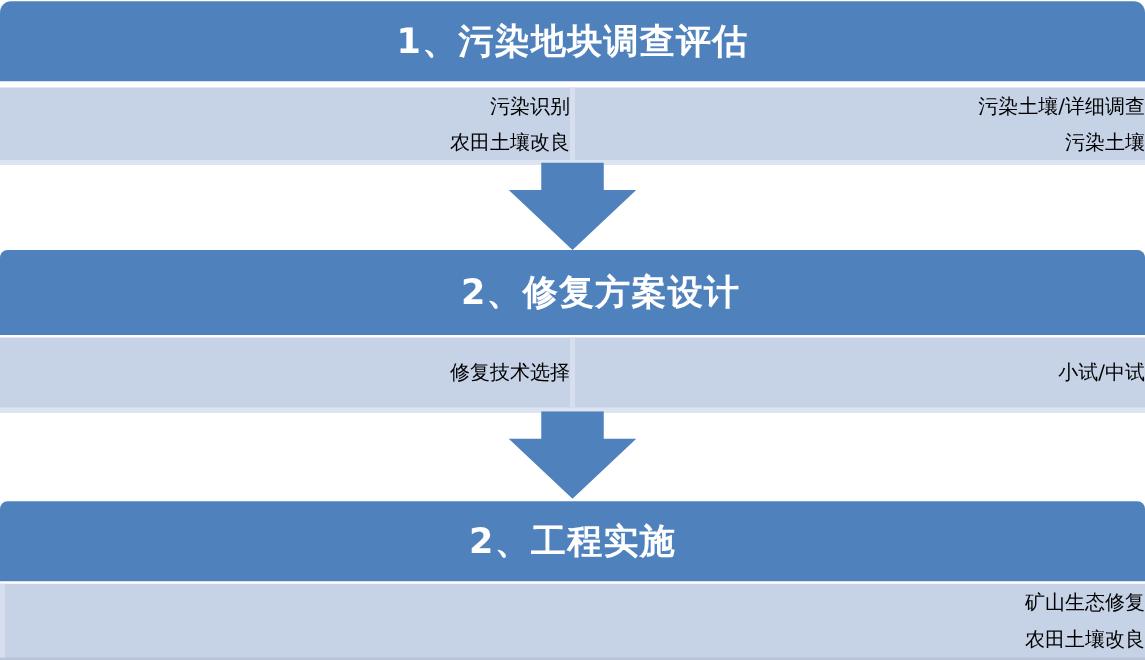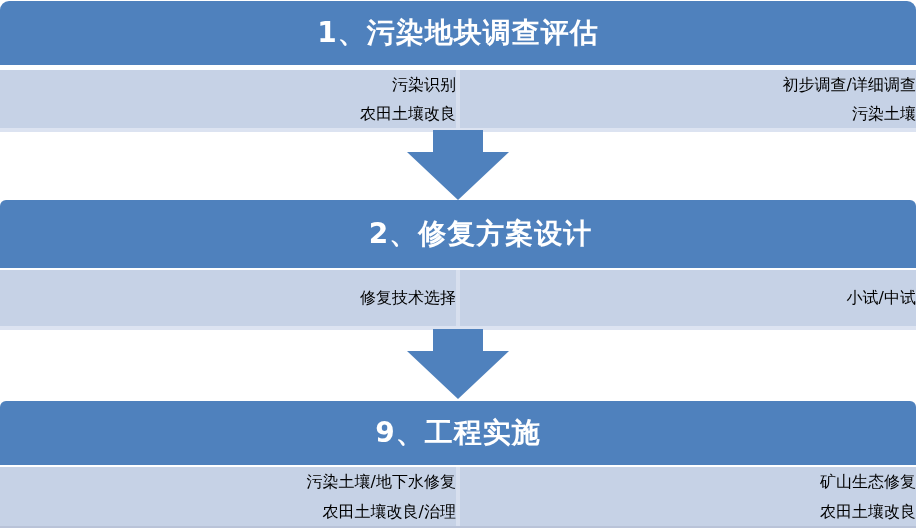--- a/index.html
+++ b/index.html
@@ -81,21 +81,21 @@
   <div class="stage-header" id="stage1-header">
     <span class="stage-title">1、污染地块调查评估</span>
   </div>
   <div class="stage-body" id="stage1-body">
     <div class="body-col">
       <div class="cell-item">污染识别</div>
       <div class="cell-item">农田土壤改良</div>
     </div>
     <div class="col-divider"></div>
     <div class="body-col">
-      <div class="cell-item">初步调查/详细调查</div>
+      <div class="cell-item">污染土壤/详细调查</div>
       <div class="cell-item">污染土壤</div>
     </div>
   </div>
 
   <svg class="down-arrow" id="arrow1" viewBox="0 0 102 70" aria-hidden="true">
     <polygon points="26,0 76,0 76,22 102,22 51,70 0,22 26,22" fill="currentColor"></polygon>
   </svg>
 
   <div class="stage-header" id="stage2-header">
     <span class="stage-title">2、修复方案设计</span>
@@ -108,27 +108,23 @@
     <div class="body-col">
       <div class="cell-item">小试/中试</div>
     </div>
   </div>
 
   <svg class="down-arrow" id="arrow2" viewBox="0 0 102 70" aria-hidden="true">
     <polygon points="26,0 76,0 76,22 102,22 51,70 0,22 26,22" fill="currentColor"></polygon>
   </svg>
 
   <div class="stage-header" id="stage3-header">
-    <span class="stage-title">9、工程实施</span>
+    <span class="stage-title">2、工程实施</span>
   </div>
   <div class="stage-body cut" id="stage3-body">
-    <div class="body-col">
-      <div class="cell-item">污染土壤/地下水修复</div>
-      <div class="cell-item">农田土壤改良/治理</div>
-    </div>
     <div class="col-divider"></div>
     <div class="body-col">
       <div class="cell-item">矿山生态修复</div>
       <div class="cell-item">农田土壤改良</div>
     </div>
   </div>
 
 </div>
 
 </body></html>

